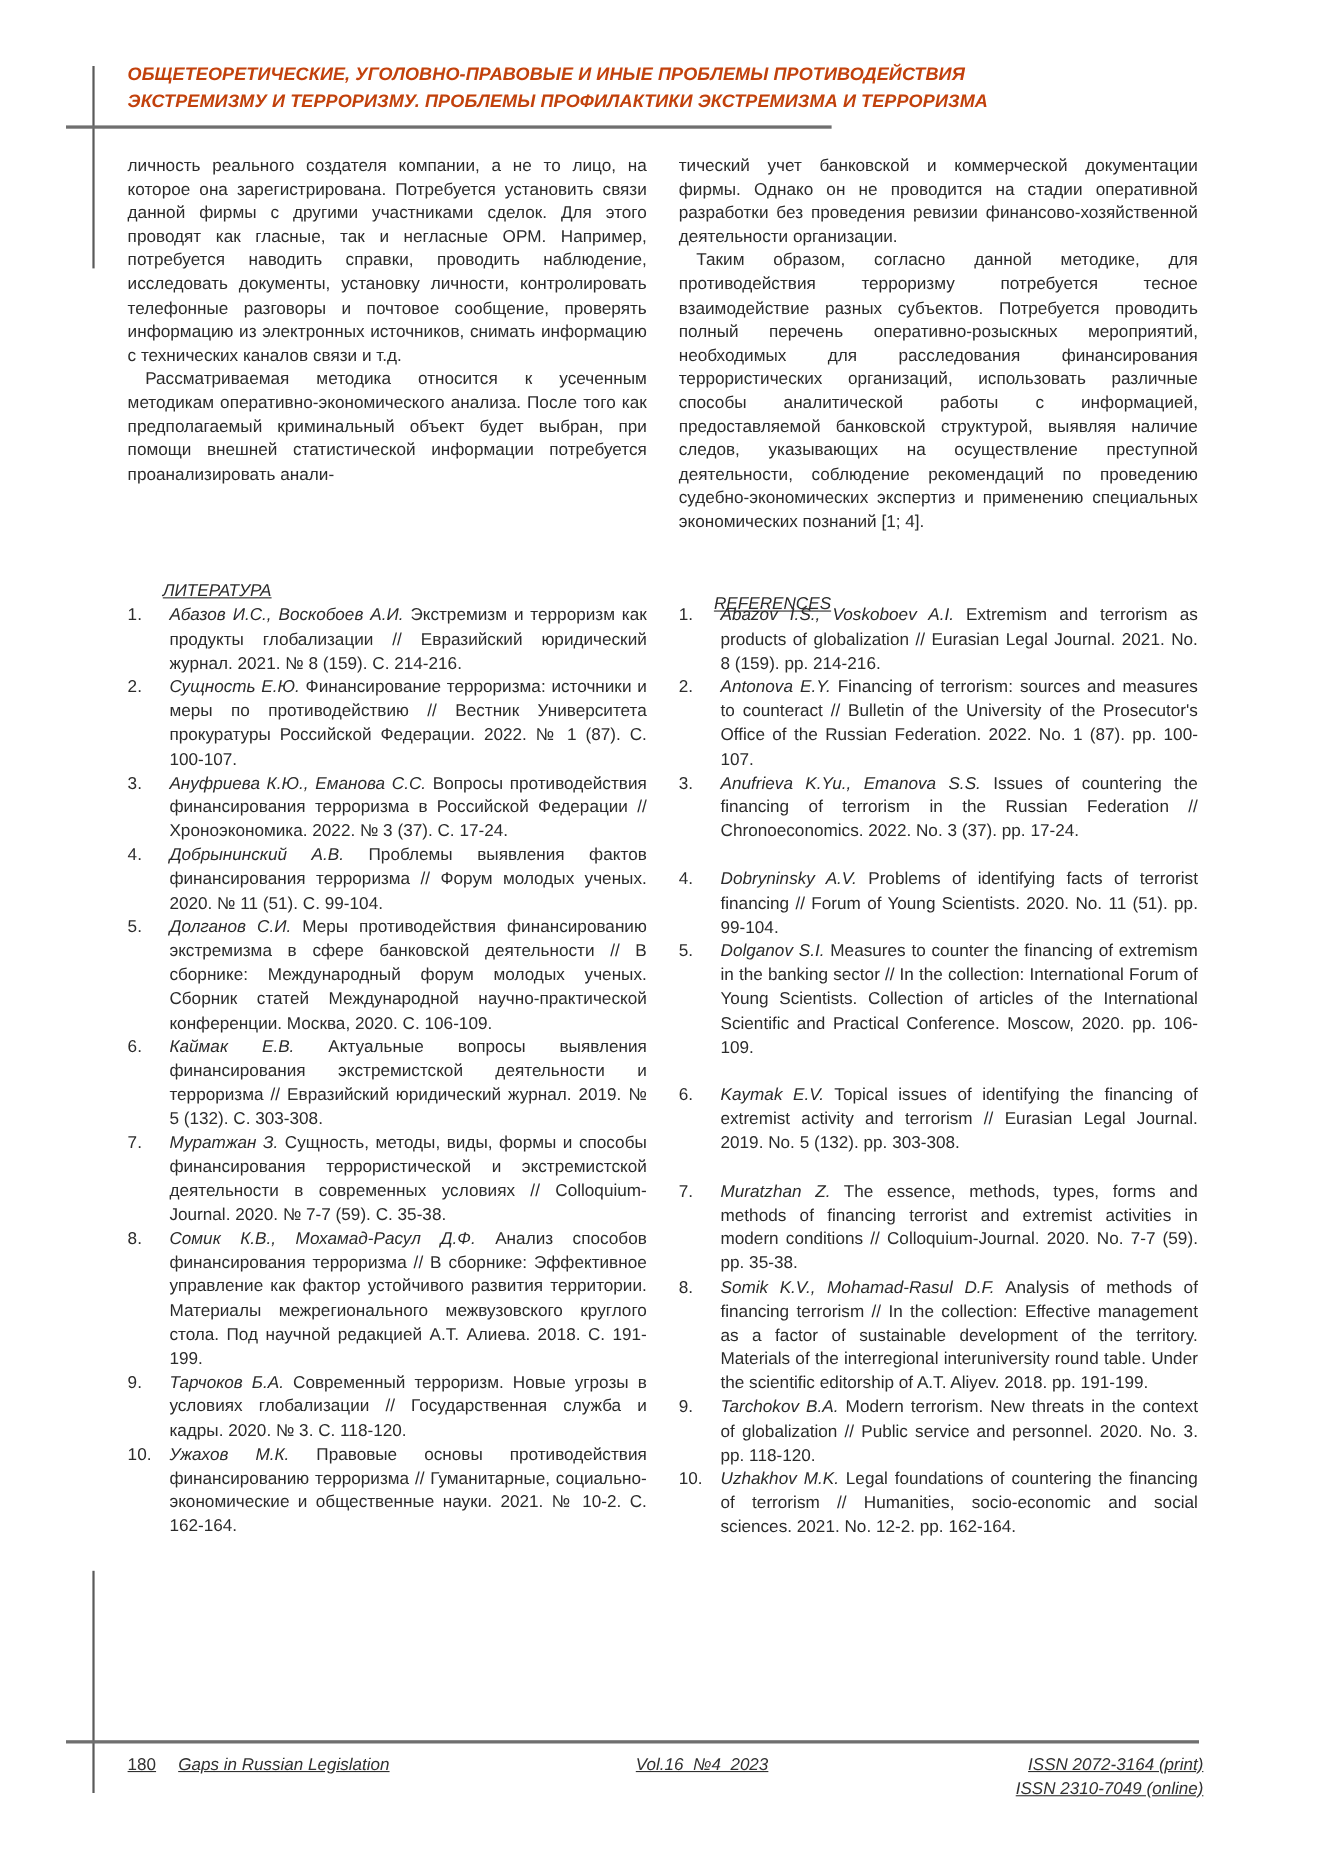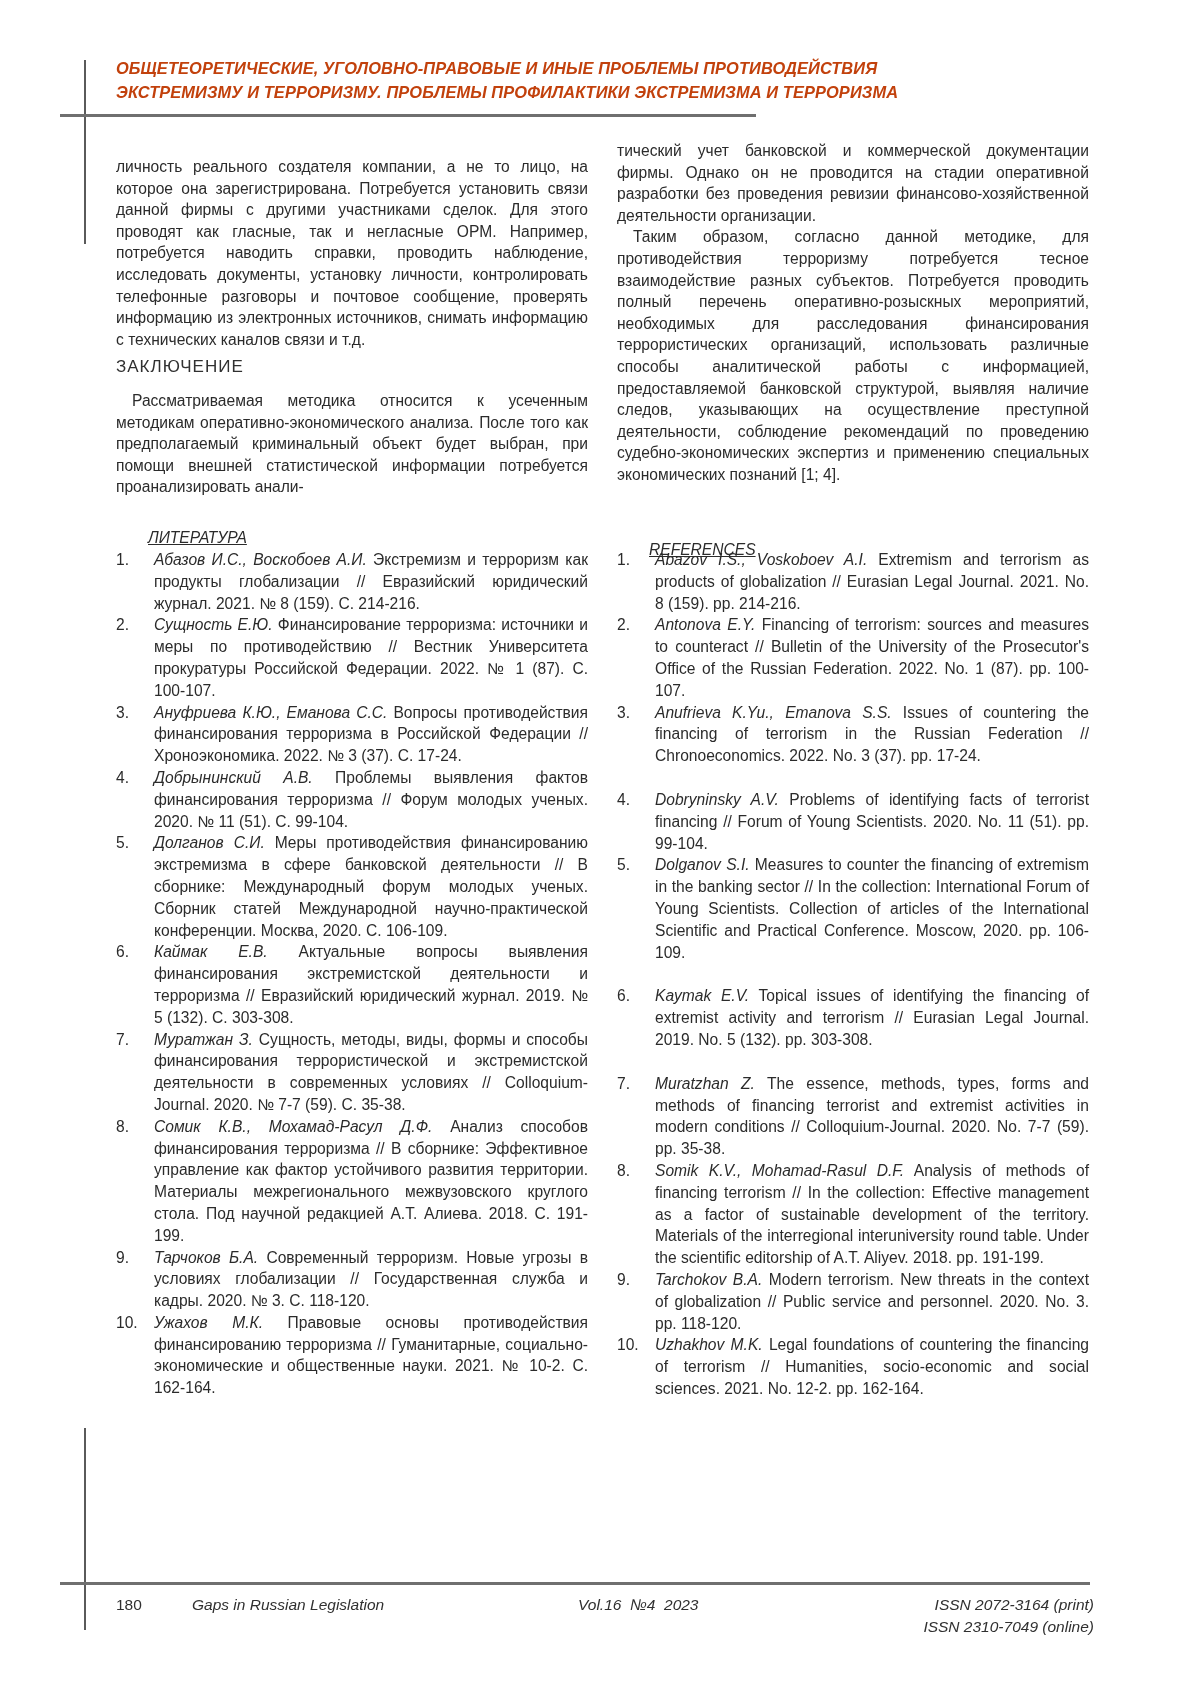--- a/index.html
+++ b/index.html
@@ -7,58 +7,57 @@
          font-family: "Liberation Sans", "DejaVu Sans", sans-serif; color: #2b2b2b; }
 
   .vline { position: absolute; width: 2px; background: #5a5a5a; }
   .hline { position: absolute; height: 3px; background: #6f6f6f; }
 
   .header-title { position: absolute; left: 116px; top: 56px; width: 900px;
     font-family: "Liberation Sans", sans-serif; font-style: italic; font-weight: bold;
     font-size: 16.4px; line-height: 24px; color: #c2410c; letter-spacing: 0.1px; }
 
   .col { position: absolute; width: 472px; font-size: 15.6px; line-height: 21.6px; }
-  .col-left { left: 116px; top: 156px; }
+  .col-left { left: 116px; top: 140px; }
   .col-right { left: 617px; top: 140px; width: 472px; }
 
   .para { margin: 0; text-align: justify; text-align-last: left; }
   .para.indent { text-indent: 16px; }
   .section-head { font-size: 17px; letter-spacing: 1px; margin: 6px 0 12px 0; color: #303030; }
 
   .refs-head { position: absolute; font-style: italic; text-decoration: underline;
     font-size: 15.6px; line-height: 20px; }
 
   .ref-list { position: absolute; margin: 0; padding: 0; list-style: none;
     font-size: 15.6px; line-height: 21.8px; }
   .ref-item { position: relative; padding-left: 38px; text-align: justify; text-align-last: left; }
   .ref-num { position: absolute; left: 0; top: 0; }
   .ref-auth { font-style: italic; }
 
-  .footer { position: absolute; top: 1594px; font-size: 15.5px; line-height: 22px; color: #303030; }
+  .footer { position: absolute; top: 1594px; font-size: 15.5px; line-height: 22px; color: #303030; text-decoration: underline; }
   .footer-page { left: 116px; }
-  .footer-journal { left: 162px; font-style: italic; margin-left: 30px; }
+  .footer-journal { left: 162px; font-style: italic; }
   .footer-vol { left: 578px; font-style: italic; }
   .footer-issn { right: 106px; text-align: right; font-style: italic; margin-left: 35px; }
 </style>
 </head>
 <body>
 
 <div class="vline" style="left:84px; top:60px; height:184px;"></div>
 <div class="hline" style="left:60px; top:114px; width:696px;"></div>
 <div class="vline" style="left:84px; top:1428px; height:202px;"></div>
 <div class="hline" style="left:60px; top:1582px; width:1030px;"></div>
 
 <div class="header-title">
   <div>ОБЩЕТЕОРЕТИЧЕСКИЕ, УГОЛОВНО-ПРАВОВЫЕ И ИНЫЕ ПРОБЛЕМЫ ПРОТИВОДЕЙСТВИЯ</div>
   <div>ЭКСТРЕМИЗМУ И ТЕРРОРИЗМУ. ПРОБЛЕМЫ ПРОФИЛАКТИКИ ЭКСТРЕМИЗМА И ТЕРРОРИЗМА</div>
 </div>
 
 <div class="col col-left">
   <p class="para">личность реального создателя компании, а не то лицо, на которое она зарегистрирована. Потребуется установить связи данной фирмы с другими участниками сделок. Для этого проводят как гласные, так и негласные ОРМ. Например, потребуется наводить справки, проводить наблюдение, исследовать документы, установку личности, контролировать телефонные разговоры и почтовое сообщение, проверять информацию из электронных источников, снимать информацию с технических каналов связи и т.д.</p>
-  <div class="section-head">ЗАКЛЮЧЕНИЕ</div>
   <p class="para indent">Рассматриваемая методика относится к усеченным методикам оперативно-экономического анализа. После того как предполагаемый криминальный объект будет выбран, при помощи внешней статистической информации потребуется проанализировать анали-</p>
 </div>
 
 <div class="col col-right">
   <p class="para">тический учет банковской и коммерческой документации фирмы. Однако он не проводится на стадии оперативной разработки без проведения ревизии финансово-хозяйственной деятельности организации.</p>
   <p class="para indent">Таким образом, согласно данной методике, для противодействия терроризму потребуется тесное взаимодействие разных субъектов. Потребуется проводить полный перечень оперативно-розыскных мероприятий, необходимых для расследования финансирования террористических организаций, использовать различные способы аналитической работы с информацией, предоставляемой банковской структурой, выявляя наличие следов, указывающих на осуществление преступной деятельности, соблюдение рекомендаций по проведению судебно-экономических экспертиз и применению специальных экономических познаний [1; 4].</p>
 </div>
 
 <div class="refs-head" style="left:148px; top:528px;">ЛИТЕРАТУРА</div>
 <ol class="ref-list" style="left:116px; top:549px; width:472px;">

